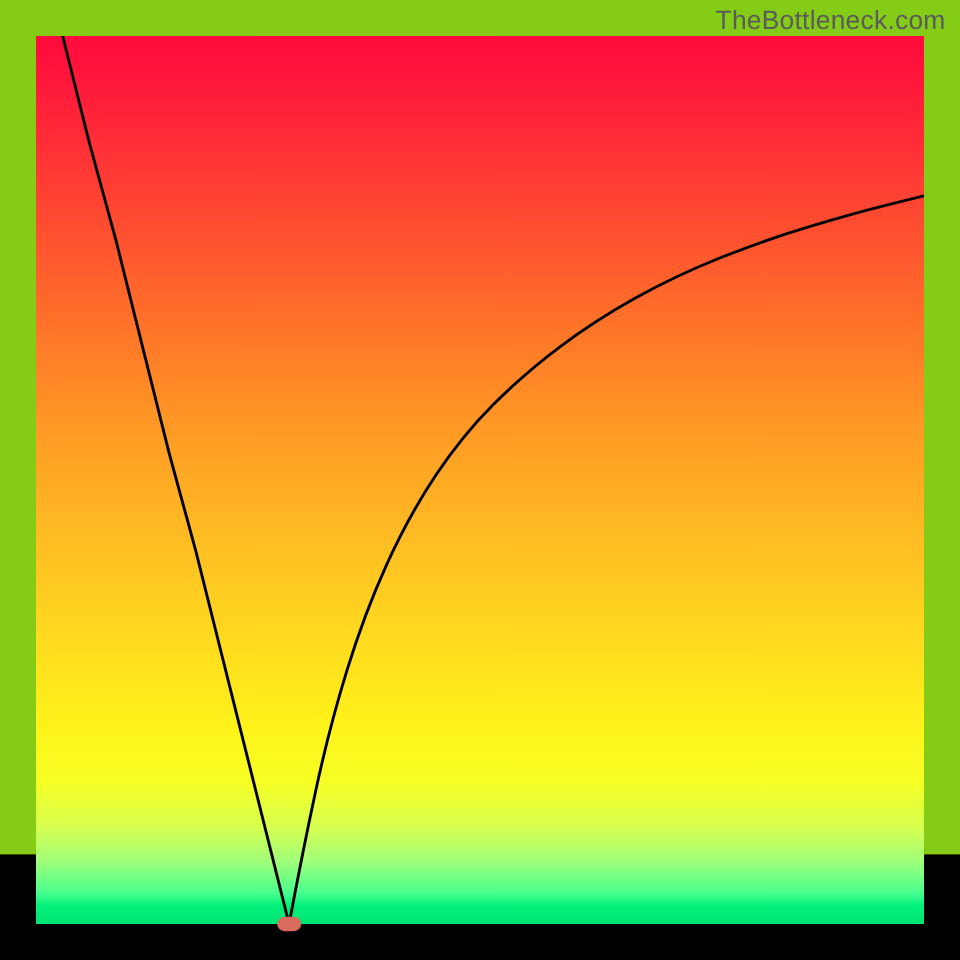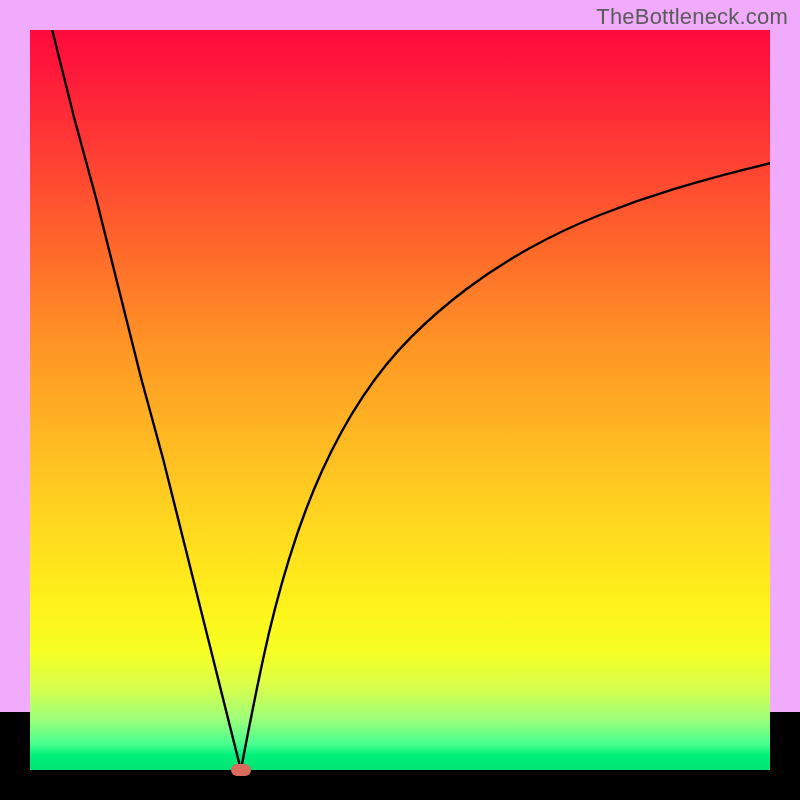--- a/index.html
+++ b/index.html
@@ -8,21 +8,21 @@
     width: 800px;
     height: 800px;
     overflow: hidden;
     background: #000;
     font-family: Arial, Helvetica, sans-serif;
   }
   .frame {
     position: relative;
     width: 800px;
     height: 712px;
-    background: #f0abfc;
+    background: #84cc16;
   }
   .plot-area {
     position: absolute;
     left: 30px;
     top: 30px;
     width: 740px;
     height: 740px;
     
     background: linear-gradient(to bottom,
       #ff0a3c 0%,

